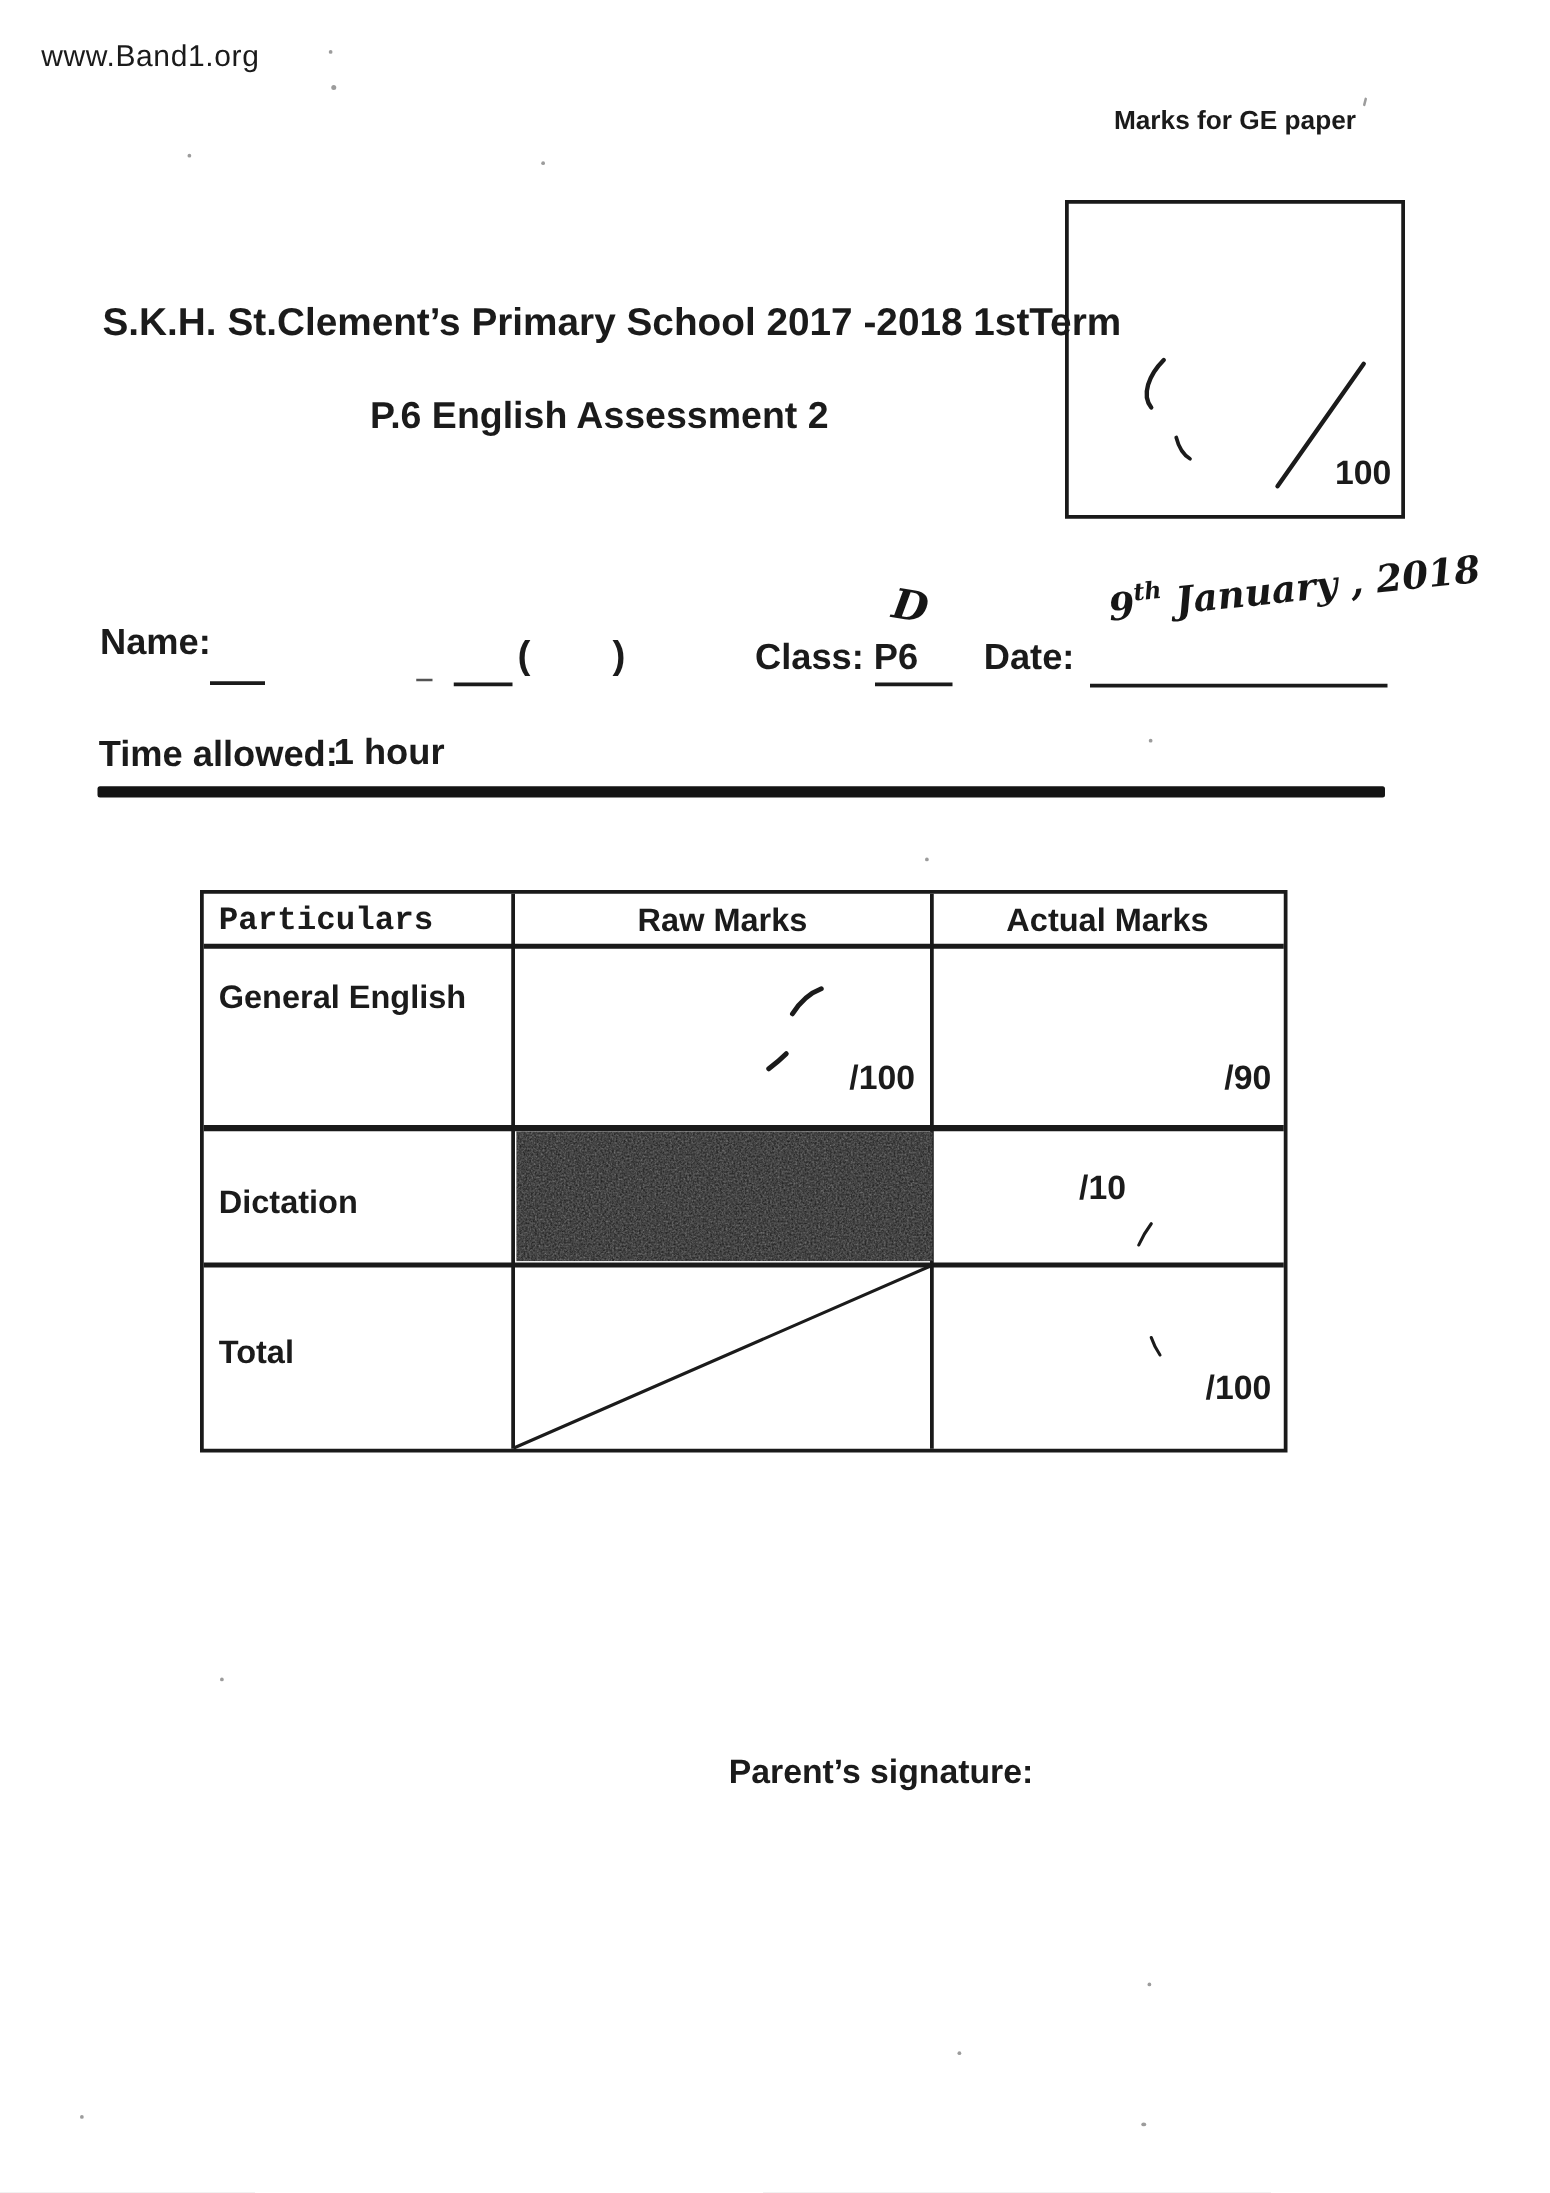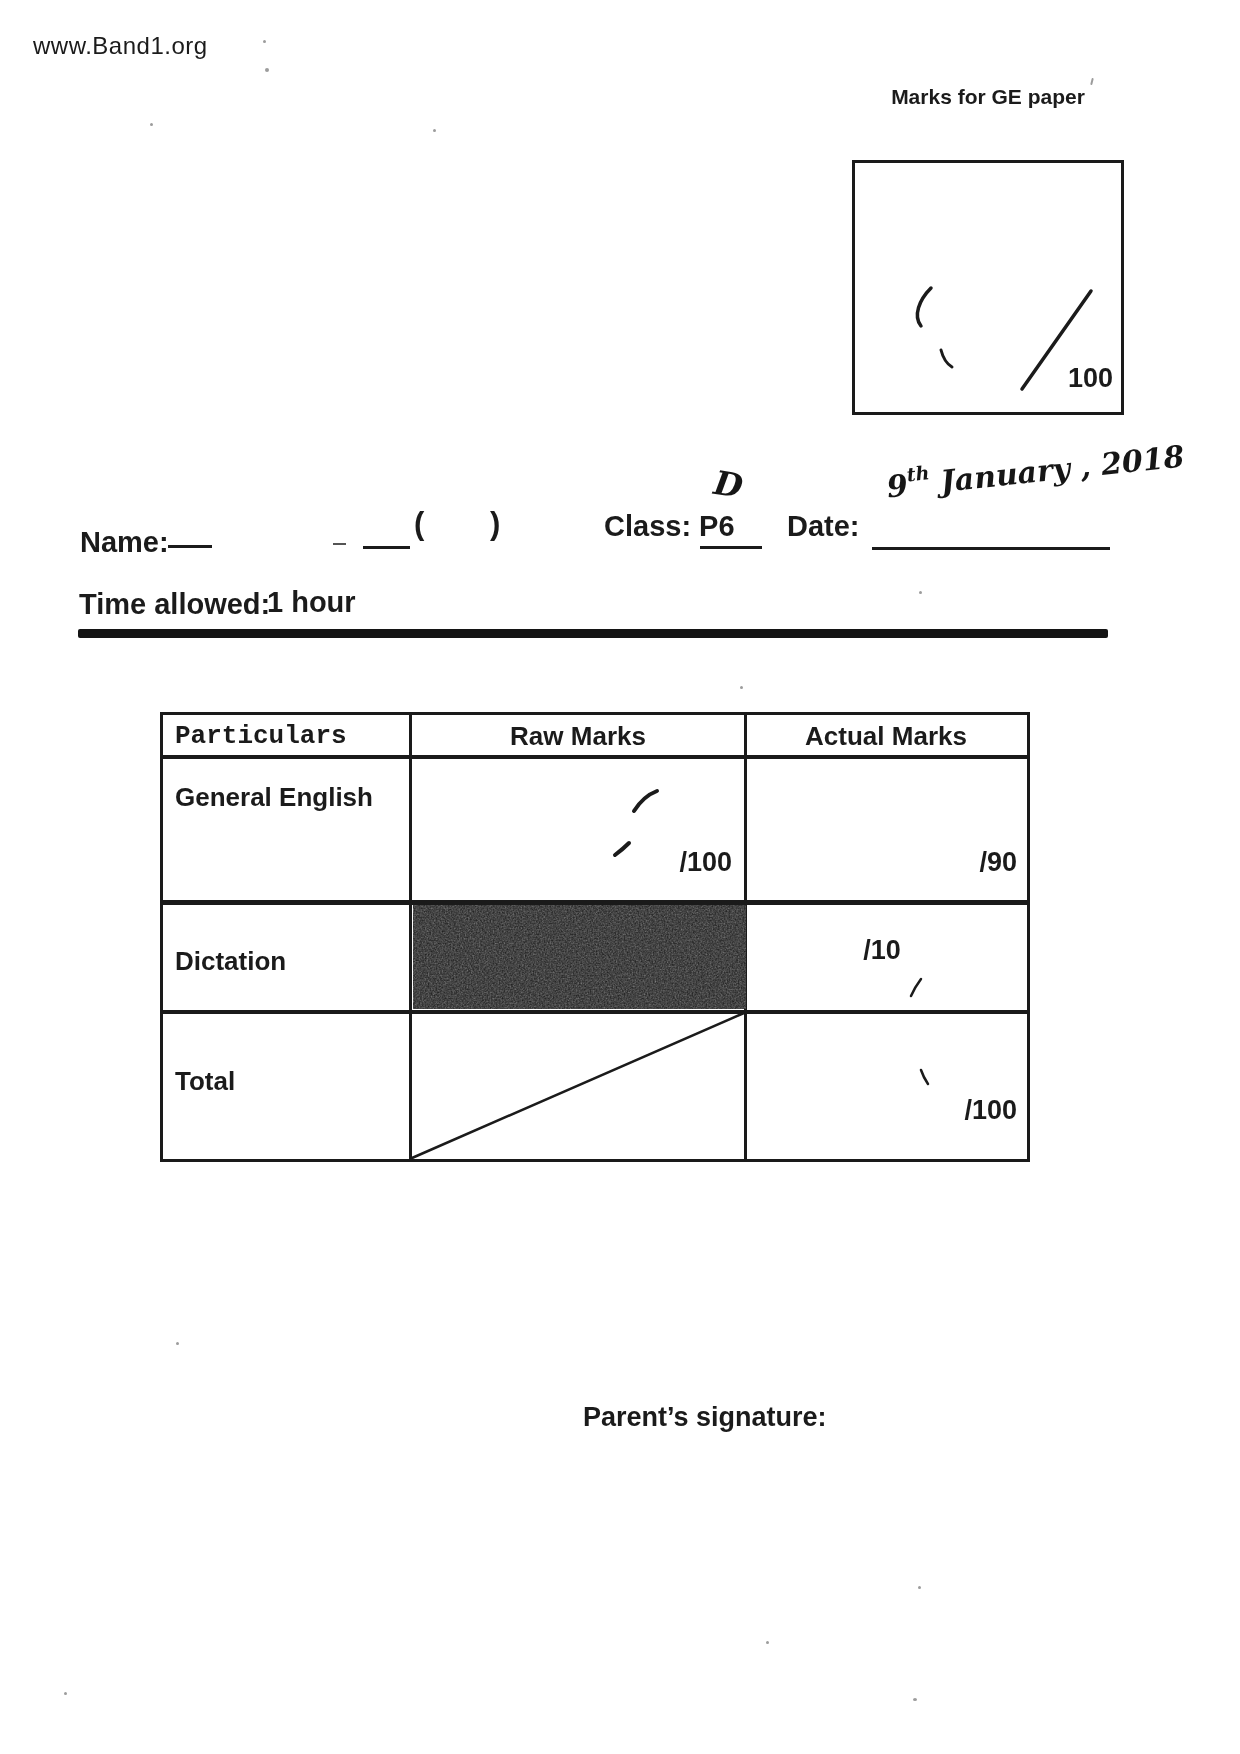--- a/index.html
+++ b/index.html
@@ -43,22 +43,24 @@
 
 <div class="page">
 
   <div class="abs watermark">www.Band1.org</div>
 
   <div class="abs marks-label">Marks for GE paper</div>
   <div class="abs marks-box">
     <span class="marks-total">100</span>
   </div>
 
+  <div class="abs title1">S.K.H. St.Clement’s Primary School 2017 -2018 1stTerm</div>
+  <div class="abs title2">P.6 English Assessment 2</div>
 
-  <div class="abs lbl" style="left:80px;top:528px;">Name:</div>
+  <div class="abs lbl" style="left:80px;top:500px;">Name:</div>
   <div class="blank" style="left:168px;top:545px;width:44px;"></div>
   <div class="blank" style="left:333px;top:543px;width:13px;height:2px;opacity:.75;"></div>
   <div class="blank" style="left:363px;top:546px;width:47px;"></div>
   <div class="abs paren" style="left:414px;top:508px;">(</div>
   <div class="abs paren" style="left:490px;top:508px;">)</div>
   <div class="abs lbl" style="left:564px;top:512px;margin-left:40px;">Class: P6</div>
   <div class="blank" style="left:700px;top:546px;width:62px;"></div>
   <div class="abs hand hand-d">D</div>
   <div class="abs lbl" style="left:787px;top:512px;">Date:</div>
   <div class="blank" style="left:872px;top:547px;width:238px;"></div>

